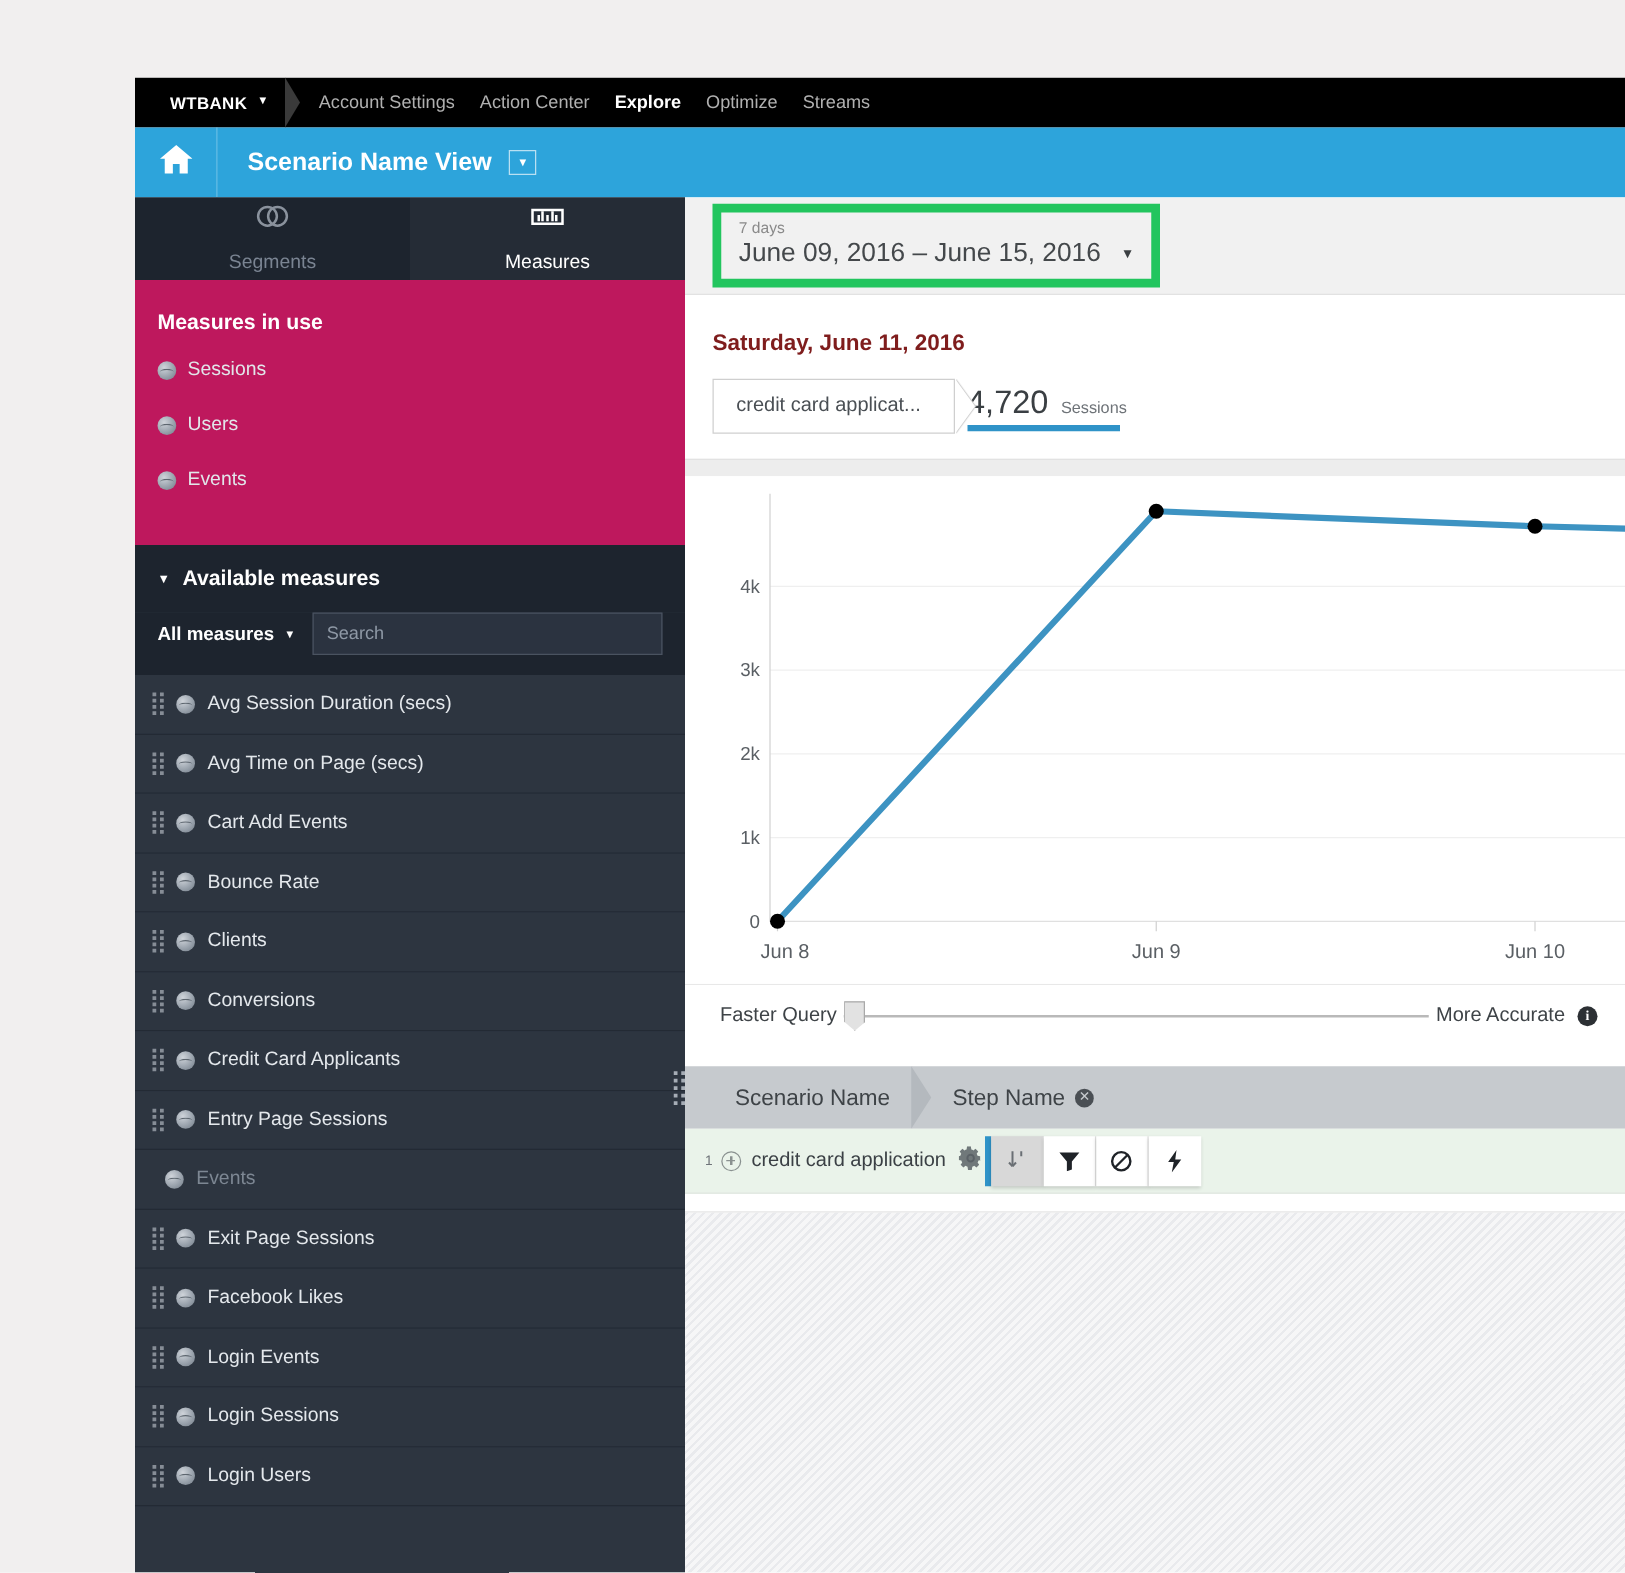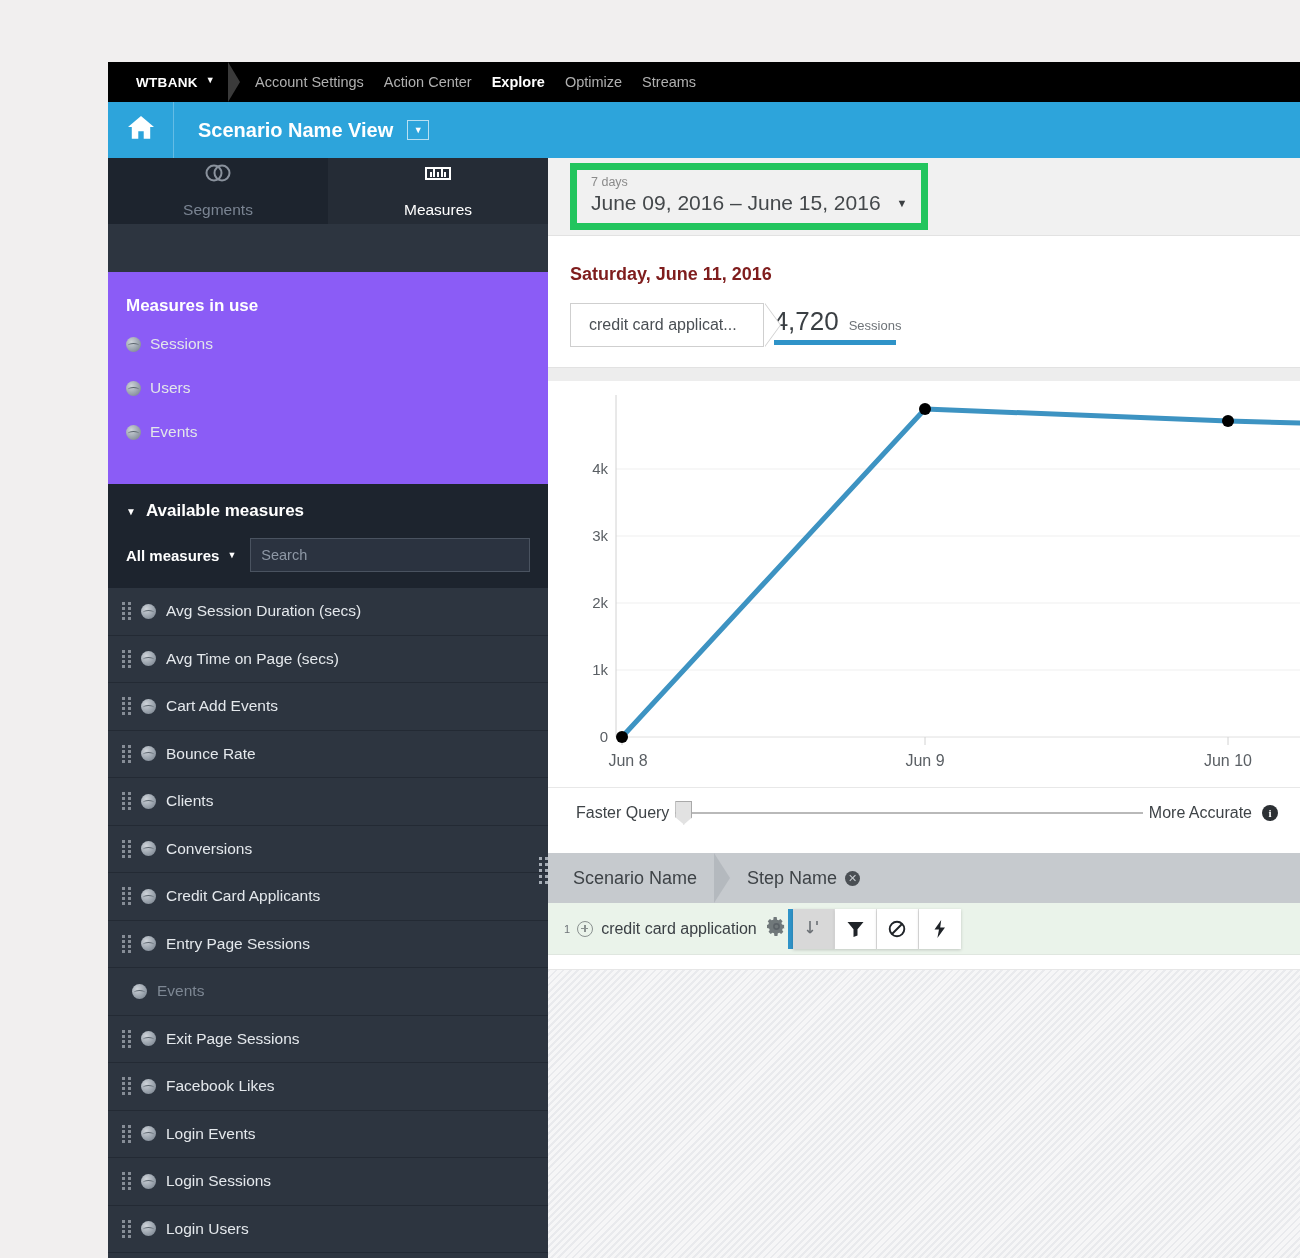--- a/index.html
+++ b/index.html
@@ -90,21 +90,21 @@
   .tab .ticon { height: 20px; display:flex; align-items:center; }
   .tab .tlabel { font-size: 15.5px; }
   .venn { display:block; }
   .ruler {
     width: 26px; height: 13px; border: 2px solid #fff;
     display: flex; align-items: flex-end; justify-content: space-around;
     padding: 0 2px 1px 2px;
   }
   .ruler i { display:block; width: 2px; background: #fff; }
 
-  .panel-inuse { background: #8b5cf6; padding: 24px 0 30px 0; flex: none; margin-top: 48px; }
+  .panel-inuse { background: #be185d; padding: 24px 0 30px 0; flex: none; }
   .inuse-title {
     color: #fff; font-weight: bold; font-size: 17px;
     padding: 0 0 6px 18px;
   }
   .m-row {
     display: flex; align-items: center; gap: 9px;
     color: #e2e6ea; font-size: 15.5px;
     padding: 13px 0 13px 18px;
   }
   .globe {
@@ -233,22 +233,22 @@
     background: #2c3034; color: #fff; font-size: 11px; font-weight: bold;
     display: flex; align-items: center; justify-content: center;
     margin-left: 10px; font-family: "Liberation Serif", serif;
   }
 
   .crumbbar {
     height: 50px; background: #c6cace;
     display: flex; align-items: center; position: relative;
   }
   .crumb1 {
-    font-size: 18px; color: #3e4347; padding-left: 25px; padding-right: 18px;
-    height: 50px; display:flex; align-items:center;
+    font-size: 18px; color: #3e4347; padding-left: 4px; padding-right: 18px;
+    height: 50px; display:flex; align-items:center;margin-left:36px;
   }
   .crumb-sep {
     width: 0; height: 0;
     border-left: 16px solid #c6cace;
     border-top: 25px solid transparent;
     border-bottom: 25px solid transparent;
     position: relative;
   }
   .crumb-sep::before {
     content:""; position:absolute; left:-17px; top:-25px;

